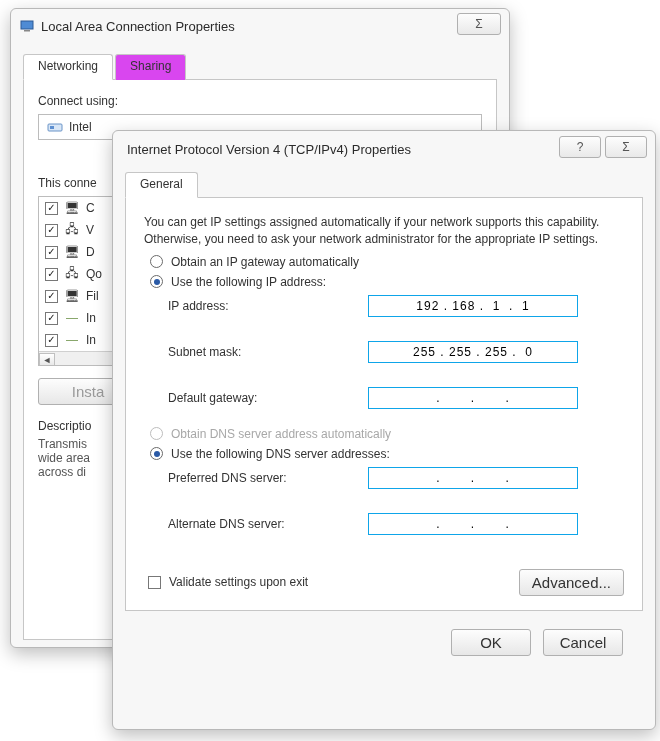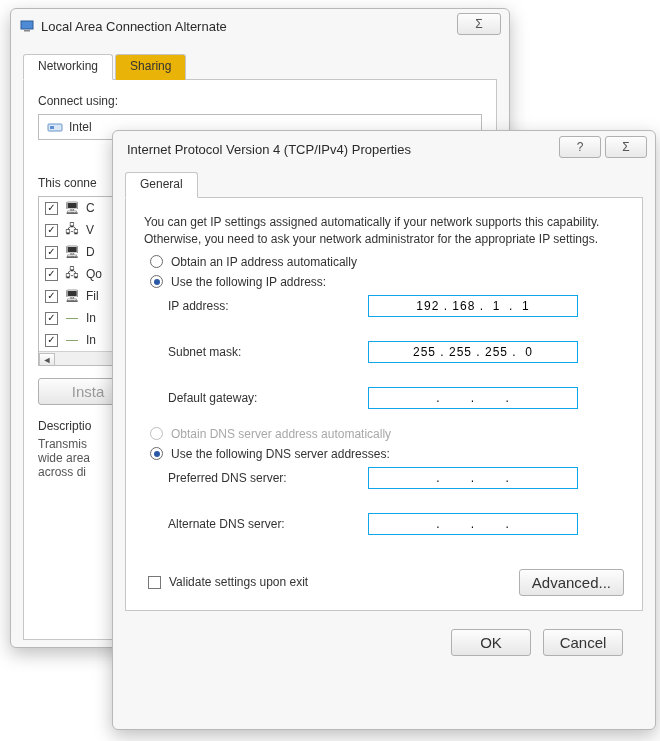--- a/index.html
+++ b/index.html
@@ -54,21 +54,21 @@
   
   .tabs {
     margin: 6px 12px 0 12px;
     display:flex;
     border-bottom: 1px solid #c6c6c6;
   }
   .tab {
     padding: 4px 14px 6px 14px;
     border: 1px solid #c6c6c6;
     border-bottom: none;
-    background: #eab308;
+    background: #d946ef;
     margin-right: 2px;
     border-radius: 3px 3px 0 0;
     font-size: 12px;
     position:relative;
     top:1px;
   }
   .tab.active {
     background: #fff;
     border-bottom: 1px solid #fff;
   }
@@ -210,21 +210,21 @@
 <body>
 
 <div id="win-lac" class="window">
   <div class="titlebar">
     <span class="icon">
       <svg width="16" height="16" viewBox="0 0 16 16">
           <rect x="2" y="3" width="12" height="8" fill="#4e8bd4" stroke="#2d5a96"></rect>
           <rect x="5" y="12" width="6" height="1.5" fill="#888"></rect>
         </svg>
     </span>
-    <span class="title-text">Local Area Connection Alternate</span>
+    <span class="title-text">Local Area Connection Properties</span>
     <div class="close-btn">
       <span>Σ</span>
     </div>
   </div>
 
   <div class="tabs" style="margin-top:10px;">
     <div class="tab active">Networking</div>
     <div class="tab">Sharing</div>
   </div>
   <div class="panel-body" style="height:560px;">
@@ -313,21 +313,21 @@
   <div class="ipv4-inner">
     <div class="tabs">
       <div class="tab active">General</div>
     </div>
     <div class="ipv4-panel">
 
       <div class="info-text">You can get IP settings assigned automatically if your network supports this capability. Otherwise, you need to ask your network administrator for the appropriate IP settings.</div>
 
       <div class="radio-row">
         <span class="radio"></span>
-        <span class="radio-label">Obtain an IP address automatically</span>
+        <span class="radio-label">Obtain an IP gateway automatically</span>
       </div>
       <div class="radio-row">
         <span class="radio sel"></span>
         <span class="radio-label">Use the following IP address:</span>
       </div>
 
       <div class="form-grid">
         <div>IP address:</div>
         <input class="ip-input" value="192 . 168 .  1  .  1" style="">
         <div>Subnet mask:</div>

